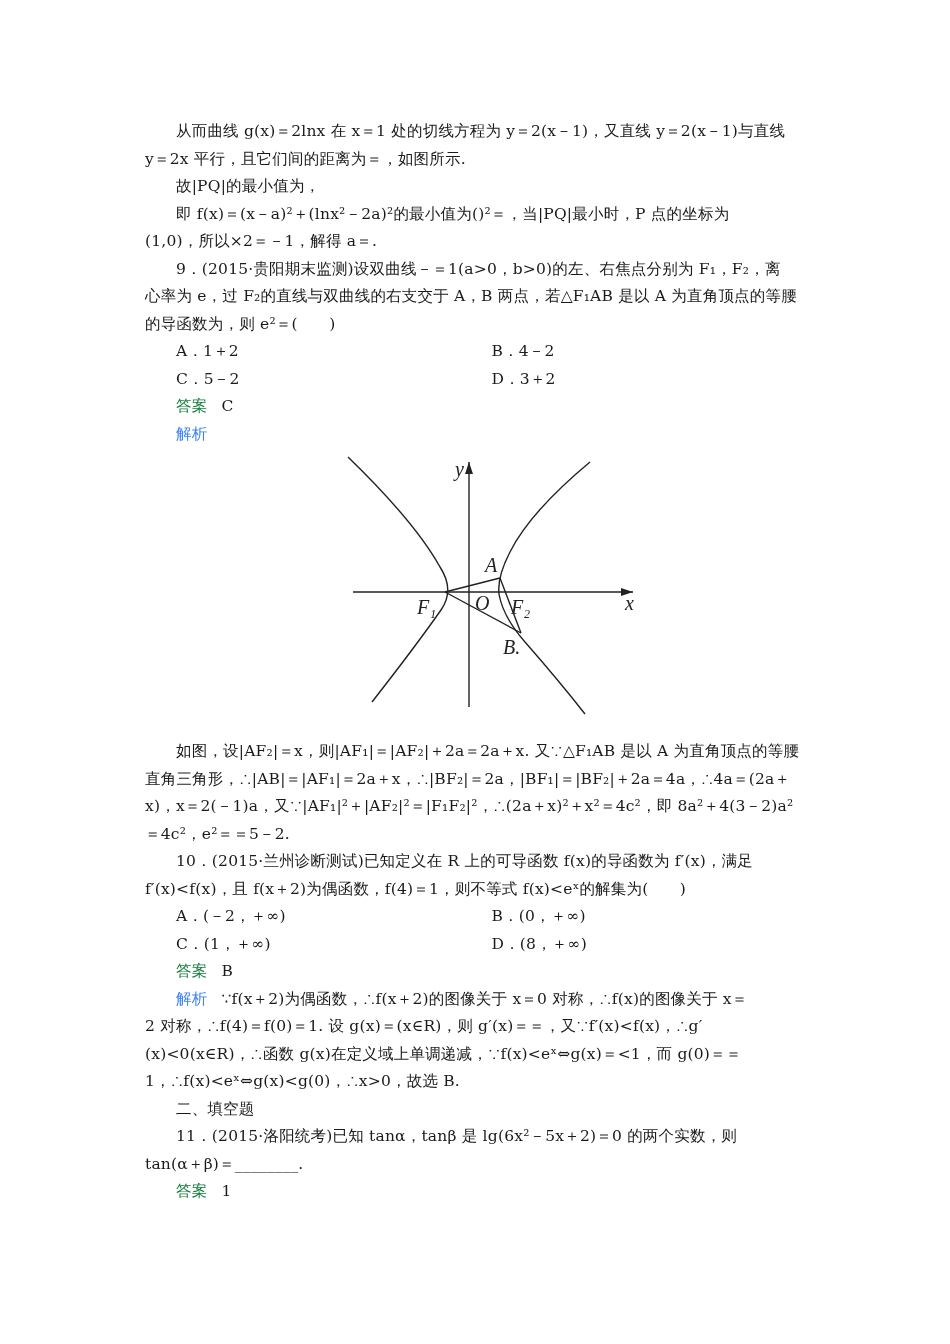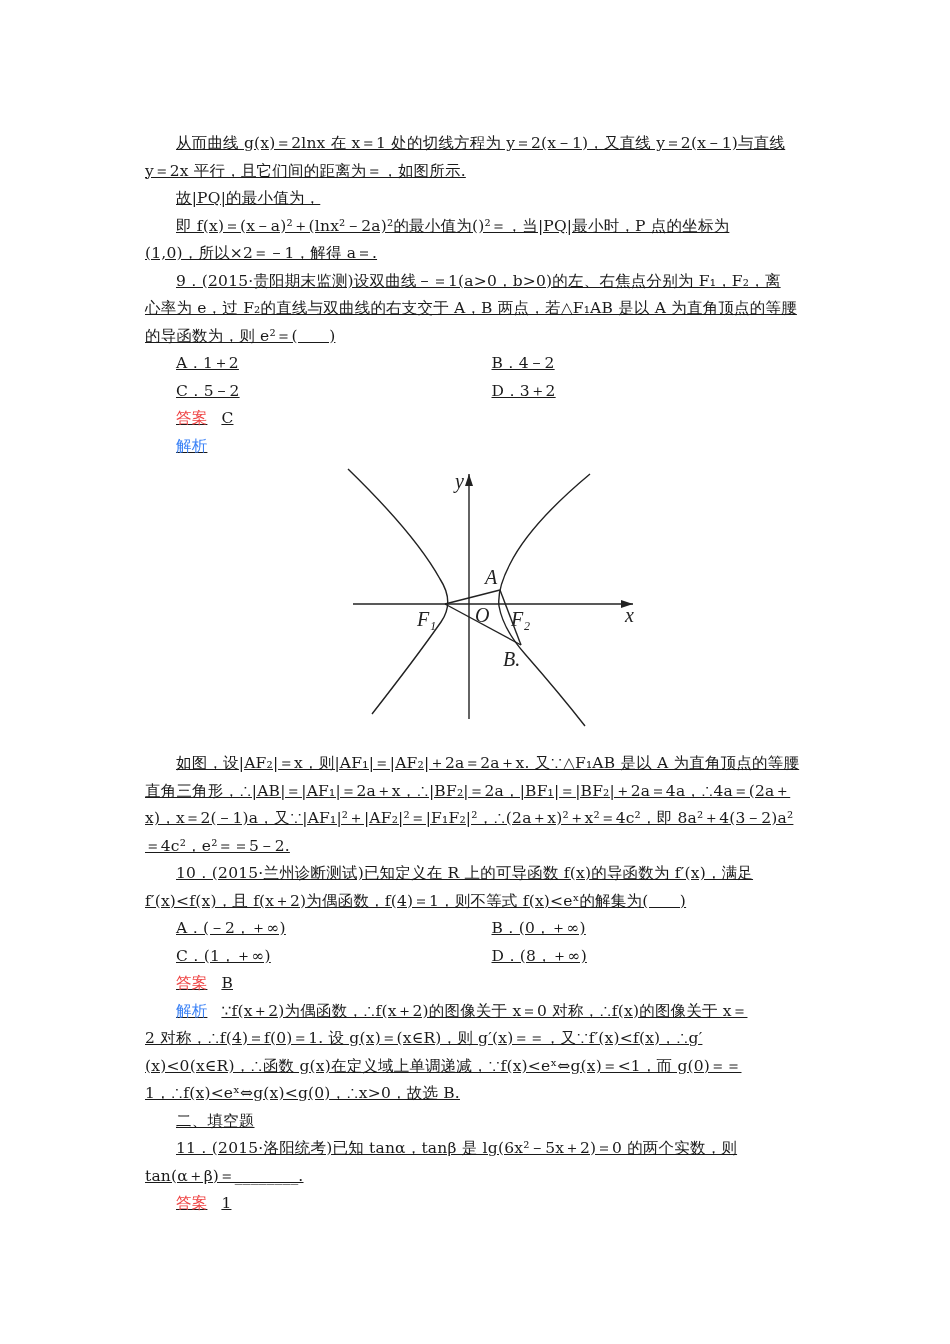--- a/index.html
+++ b/index.html
@@ -1,23 +1,23 @@
 <!DOCTYPE html>
 <html><head>
   <meta charset="utf-8">
   <style>
     html, body { margin: 0; padding: 0; background: #ffffff; }
     body { width: 950px; height: 1344px; position: relative; overflow: hidden;
       font-family: "DejaVu Serif", "Liberation Serif", serif; color: #1a1a1a; }
-    .page { position: absolute; left: 145px; top: 130px; width: 662px; text-decoration: underline; }
+    .page { position: absolute; left: 145px; top: 118px; width: 662px; }
     .line { font-size: 15.5px; line-height: 27.5px; height: 27.5px; white-space: nowrap; overflow: visible; letter-spacing: 0.2px; }
     .indent { padding-left: 31px; }
     .opts { display: flex; padding-left: 31px; }
     .opt { width: 335px; }
-    .red { color: #ef4444; }
+    .red { color: #15803d; }
     .blue { color: #3b82f6; }
     .gap { display: inline-block; width: 14px; }
     .figure { position: relative; width: 662px; height: 290px; }
     .figure svg { position: absolute; left: 200px; top: 4px; }
   </style>
 </head>
 <body>
 
 <div class="page">
 

